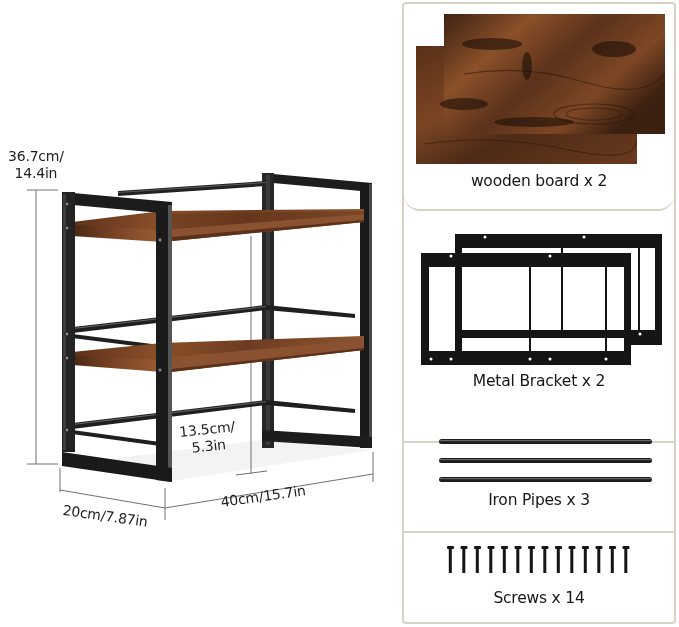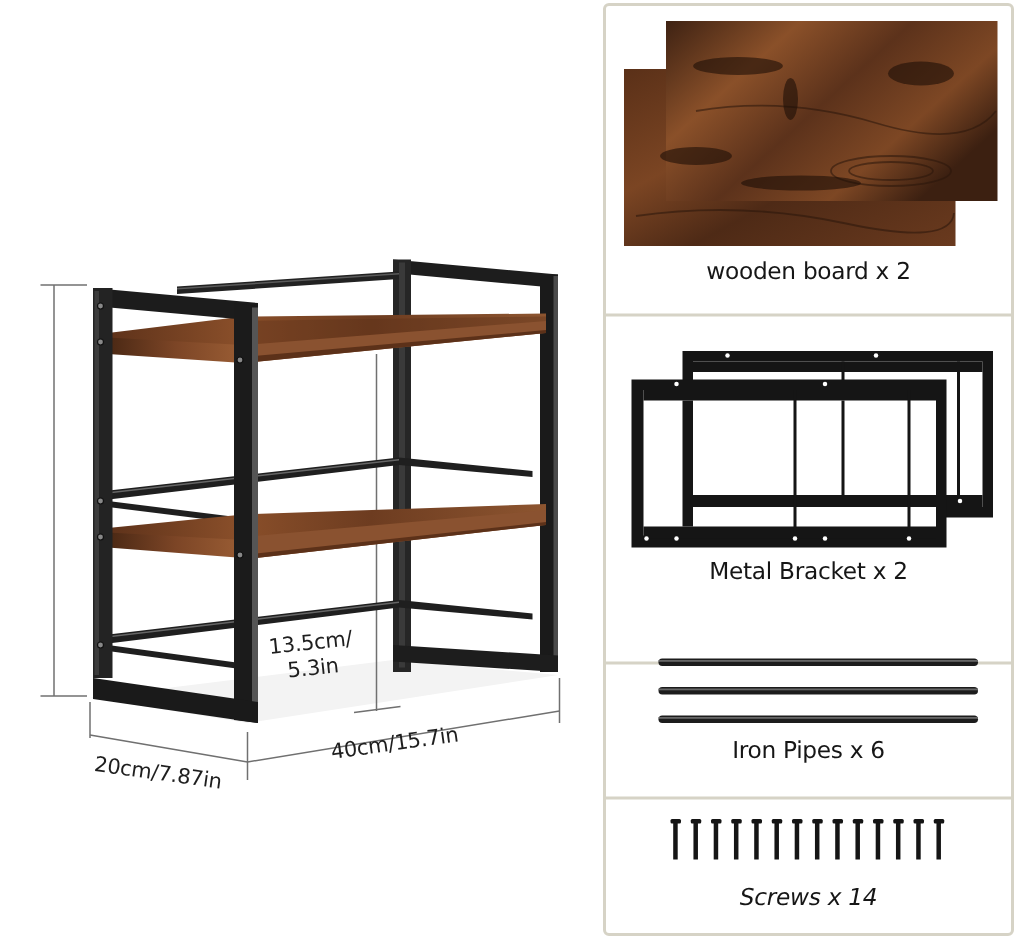--- a/index.html
+++ b/index.html
@@ -144,39 +144,43 @@
         <circle cx="67" cy="228" r="2"></circle>
         <circle cx="160" cy="240" r="2"></circle>
         <circle cx="67" cy="334" r="2"></circle>
         <circle cx="67" cy="358" r="2"></circle>
         <circle cx="160" cy="370" r="2"></circle>
         <circle cx="67" cy="430" r="2"></circle>
       </g>
     </g>
   </svg>
 
+  <div class="dim-label" style="left:8px; top:148px;">
+    <span>36.7cm/</span>
+    <span>14.4in</span>
+  </div>
 
 
   <div class="dim-label" style="left:180px; top:421px; transform: rotate(-6deg);">
     <span>13.5cm/</span>
     <span>5.3in</span>
   </div>
 
   <div class="dim-label" style="left:64px; top:502px; transform: rotate(8deg); transform-origin: left top;">
     <span>20cm/7.87in</span>
   </div>
 
   <div class="dim-label" style="left:222px; top:494px; transform: rotate(-8deg); transform-origin: left bottom;">
     <span>40cm/15.7in</span>
   </div>
 </div>
 
 <div class="parts-panel">
 
-  <div class="part-cell" style="top:0; height:207px;">
+  <div class="part-cell" style="top:0; height:207px;border-radius:16px;">
     <svg width="270" height="205">
       <defs>
         <linearGradient id="boardA" x1="0" y1="0" x2="1" y2="1">
           <stop offset="0" stop-color="#5a3018"></stop>
           <stop offset="0.35" stop-color="#7b4523"></stop>
           <stop offset="0.6" stop-color="#4e2a16"></stop>
           <stop offset="1" stop-color="#6a3a1e"></stop>
         </linearGradient>
         <linearGradient id="boardB" x1="0" y1="0" x2="1" y2="0.6">
           <stop offset="0" stop-color="#3e2213"></stop>
@@ -258,24 +262,24 @@
     <svg width="270" height="80">
       <g>
         <rect x="35" y="24" width="213" height="5" rx="2.5" fill="#1c1c1c"></rect>
         <rect x="35" y="25" width="213" height="1.2" fill="#666"></rect>
         <rect x="35" y="43" width="213" height="5" rx="2.5" fill="#1c1c1c"></rect>
         <rect x="35" y="44" width="213" height="1.2" fill="#666"></rect>
         <rect x="35" y="62" width="213" height="5" rx="2.5" fill="#1c1c1c"></rect>
         <rect x="35" y="63" width="213" height="1.2" fill="#666"></rect>
       </g>
     </svg>
-    <div class="part-label" style="top:76px;">Iron Pipes x 6</div>
-  </div>
-
-  <div class="part-cell" style="top:529px; height:74px;font-style:italic;">
+    <div class="part-label" style="top:76px;">Iron Pipes x 3</div>
+  </div>
+
+  <div class="part-cell" style="top:529px; height:74px;">
     <svg width="270" height="55">
       <g fill="#151515">
         <g transform="translate(46,13)">
             <rect x="-3" y="0" width="7" height="3" rx="1"></rect>
             <rect x="-1.2" y="2" width="3" height="25"></rect>
           </g>
         <g transform="translate(59.5,13)">
             <rect x="-3" y="0" width="7" height="3" rx="1"></rect>
             <rect x="-1.2" y="2" width="3" height="25"></rect>
           </g>

